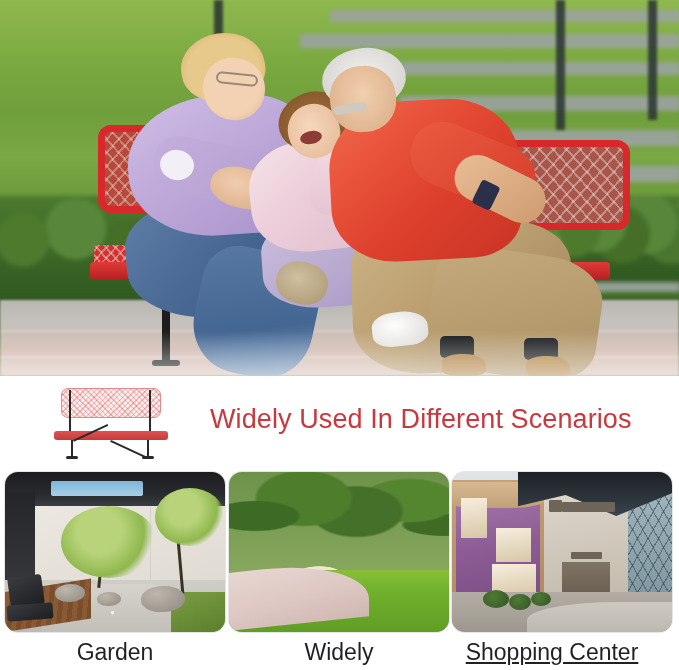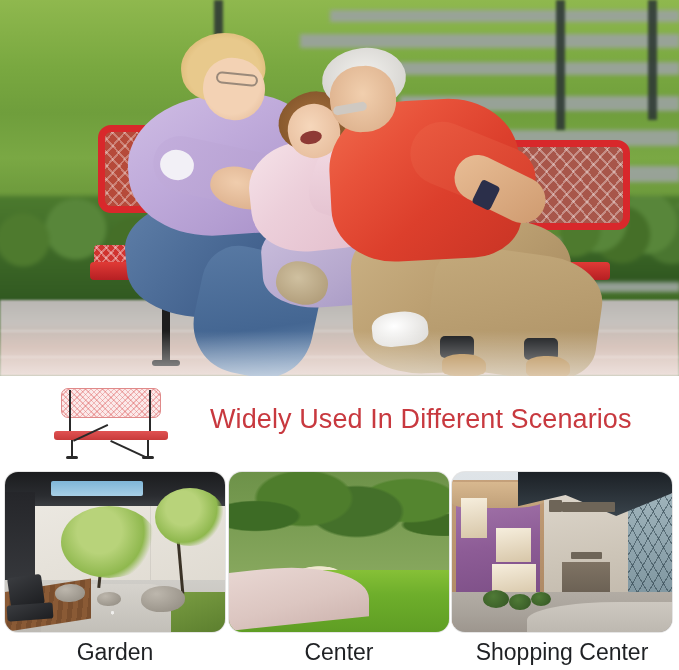--- a/index.html
+++ b/index.html
@@ -324,21 +324,21 @@
   .m-bush { position:absolute; background:radial-gradient(circle at 40% 35%,#4f7a36,#335422);
     border-radius:50%; }
 
   .caption {
     position:absolute; top:638px; font-size:23px; color:#1f2124;
     text-align:center; font-family:"Liberation Sans", sans-serif; font-weight:400;
     letter-spacing:0px; line-height:28px;
   }
   .c1 { left:5px;   width:220px; }
   .c2 { left:229px; width:220px; }
-  .c3 { left:452px; width:220px; }
+  .c3 { left:442px; width:220px;text-decoration:underline; }
 </style>
 </head>
 <body>
 
 <div class="hero">
   <div class="hero-lawn"></div>
 
   <div class="steps-wrap">
     <div class="step" style="left:330px;top:10px;width:350px;height:12px;"></div>
     <div class="step" style="left:300px;top:34px;width:380px;height:14px;"></div>
@@ -488,14 +488,14 @@
       <div class="m-ground"></div>
       <div class="m-curve"></div>
       <div class="m-bush" style="left:14%;bottom:24px;width:26px;height:18px;"></div>
       <div class="m-bush" style="left:26%;bottom:22px;width:22px;height:16px;"></div>
       <div class="m-bush" style="left:36%;bottom:26px;width:20px;height:14px;"></div>
     </div>
   </div>
 </div>
 
 <div class="caption c1">Garden</div>
-<div class="caption c2">Center</div>
+<div class="caption c2">Widely</div>
 <div class="caption c3">Shopping Center</div>
 
 </body></html>

